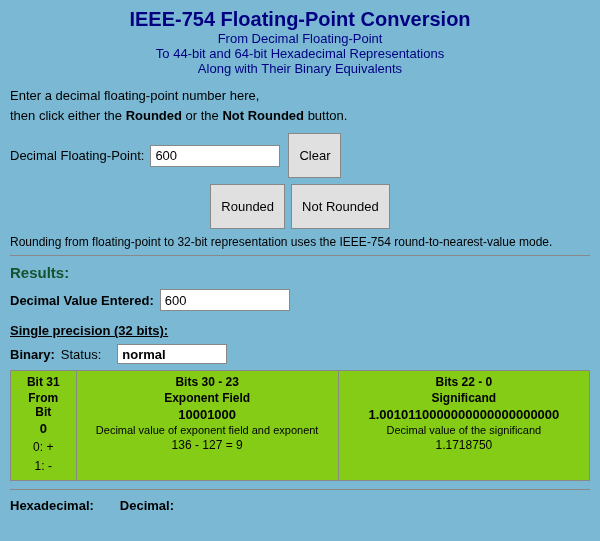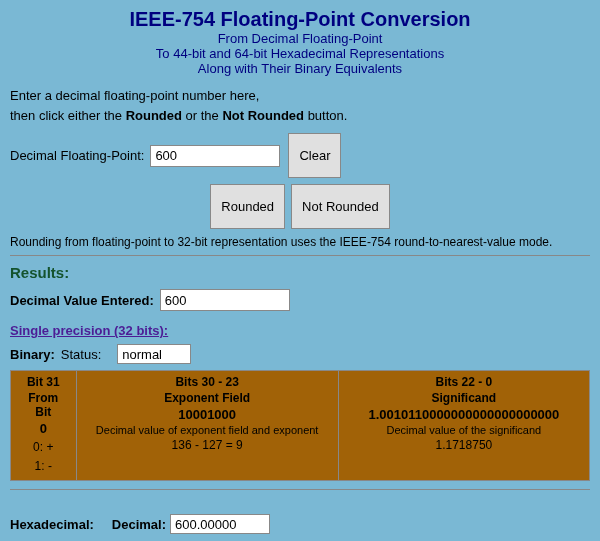--- a/index.html
+++ b/index.html
@@ -88,58 +88,59 @@
       width: 130px;
       height: 22px;
       font-size: 13px;
       padding: 2px 4px;
       border: 1px solid #888;
       background: #fff;
     }
     .section-title {
       font-size: 13px;
       text-decoration: underline;
-      color: #4c1d95;
+      color: #000000;
       font-weight: bold;
       margin-bottom: 6px;
     }
     .binary-status-row {
       display: flex;
       align-items: center;
       margin-bottom: 6px;
     }
     .binary-status-row .bs-label {
       font-weight: bold;
       margin-right: 6px;
     }
     .binary-status-row .status-label {
       font-weight: normal;
       margin-right: 16px;
     }
     .binary-status-row input[type="text"] {
-      width: 74px;
+      width: 110px;
       height: 20px;
       font-size: 13px;
       padding: 2px 4px;
       border: 1px solid #888;
       background: #fff;
+      font-weight: bold;
     }
     .bits-table {
       width: 100%;
       border-collapse: collapse;
       margin-bottom: 8px;
       border: 1px solid #888;
     }
     .bits-table td {
       border: 1px solid #888;
       padding: 4px 8px;
       vertical-align: top;
       text-align: center;
       font-size: 12px;
-      background: #a16207;
+      background: #84cc16;
       margin-left: 29px;
     }
     .bits-table td.sign-cell {
       width: 60px;
     }
     .bits-table td.exp-cell {
       width: 240px;
     }
     .bits-table td.sig-cell {
       width: 230px;
@@ -162,23 +163,23 @@
     }
     .cell-eq {
       font-size: 12px;
       display: block;
     }
     .hex-dec-row {
       display: flex;
       align-items: center;
       margin-top: 6px;
       flex-wrap: wrap;
-      gap: 18px;
+      gap: 26px;
       border-top: 1px solid #888;
-      padding-top: 24px;
+      padding-top: 8px;
     }
     .hd-group {
       display: flex;
       align-items: center;
       gap: 4px;
     }
     .hd-group label {
       font-weight: bold;
       font-size: 13px;
     }
@@ -268,15 +269,14 @@
   </tr>
 </tbody>
   </table>
 
 <div class="hex-dec-row">
   <div class="hd-group">
     <label>Hexadecimal:</label>
   </div>
   <div class="hd-group">
     <label>Decimal:</label>
-    <input type="text" class="dec-input" value="600.00000" style="">
   </div>
 </div>
 
 </body></html>

